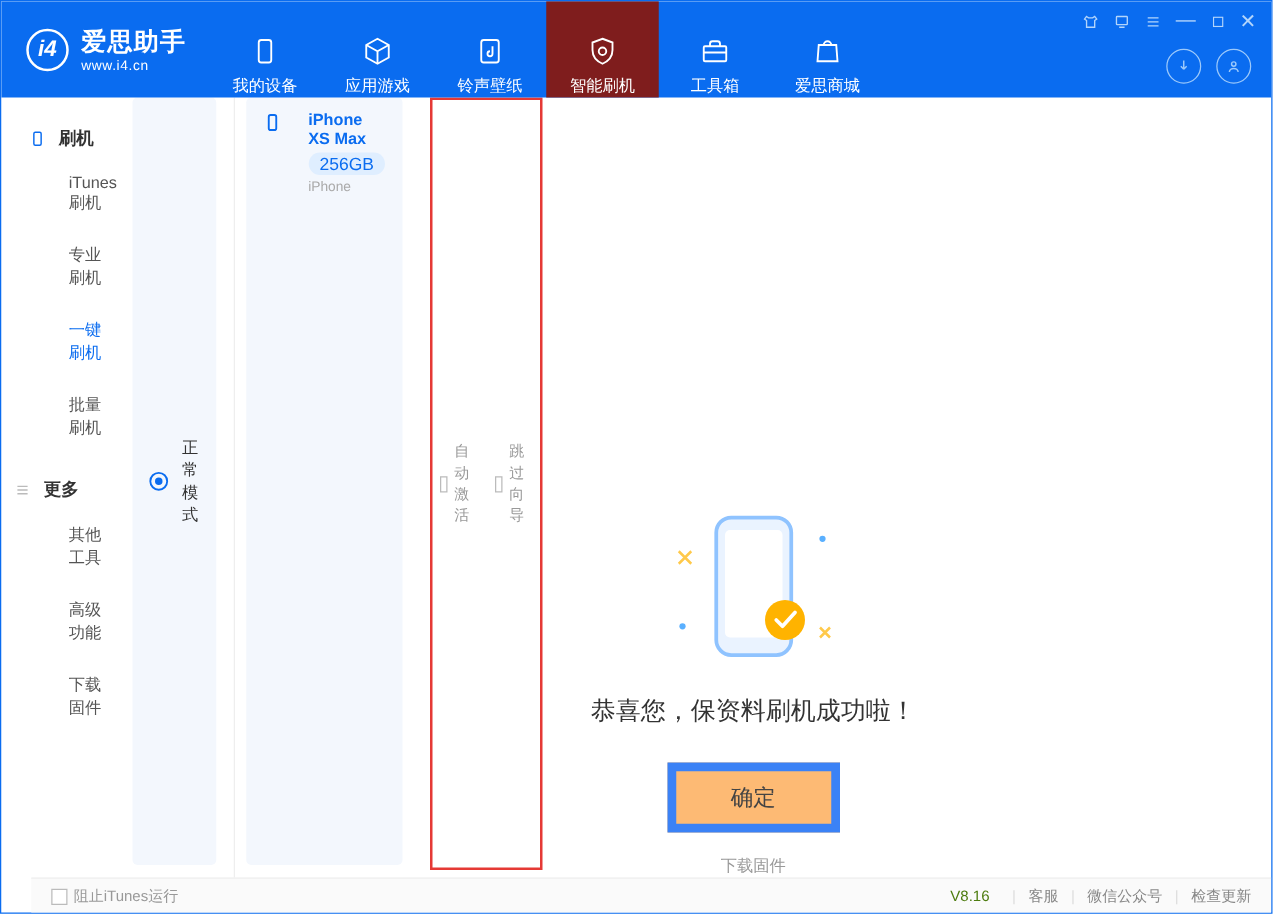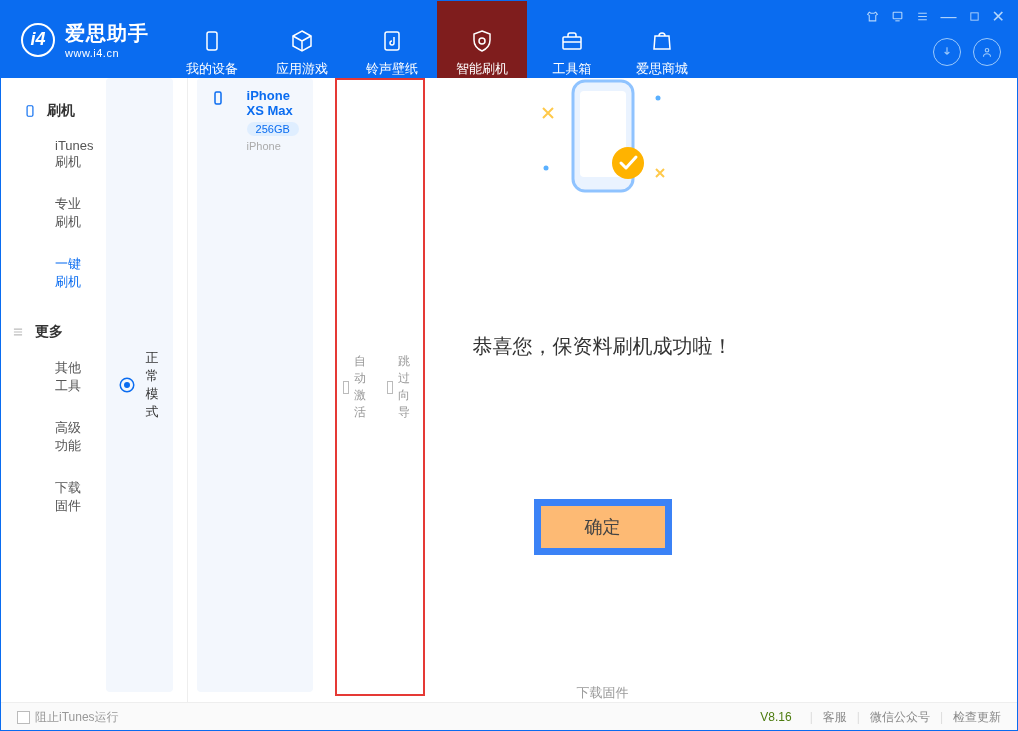--- a/index.html
+++ b/index.html
@@ -33,36 +33,36 @@
 .side-group-head { display: flex; align-items: center; gap: 10px; padding: 6px 18px 6px 22px; color: #333; font-size: 14px; font-weight: bold; }
 .side-group-head svg { width: 14px; height: 14px; }
 .side-item { padding: 12px 0 12px 54px; font-size: 13px; color: #555; cursor: pointer; }
 .side-item.active { color: #0a6cf0; }
 
 .mode-box, .device-box { margin: 0 12px 10px 12px; background: #f3f7fd; border-radius: 4px; padding: 10px 12px; display: flex; align-items: center; gap: 10px; }
 .mode-icon, .device-icon { width: 20px; height: 20px; border-radius: 50%; display: flex; align-items: center; justify-content: center; }
 .mode-text { color: #333; font-size: 13px; }
 .device-box { flex-direction: row; align-items: flex-start; gap: 20px; }
 .device-info .name { color: #0a6cf0; font-size: 13px; font-weight: bold; }
-.device-badge { display: inline-block; background: #dfeeff; color: #0a6cf0; border-radius: 9px; padding: 1px 9px; font-size: 11px; margin-top: 4px; }
+.device-badge { display: inline-block; background: #dfeeff; color: #0a6cf0; border-radius: 9px; padding: 1px 9px; font-size: 14px; margin-top: 4px; }
 .device-sub { color: #aaa; font-size: 11px; margin-top: 3px; }
 
 .check-row { border: 2px solid #e53935; margin: 0 10px 6px 10px; padding: 12px 6px; display: flex; gap: 14px; align-items: center; justify-content: space-between; }
 .checkbox { display: flex; align-items: center; gap: 5px; color: #999; font-size: 12px; cursor: pointer; }
 .cb-box { width: 13px; height: 13px; border: 1px solid #bbb; background: #fff; }
 
 
-.main { flex: 1; position: relative; display: flex; flex-direction: column; align-items: center; justify-content: space-between; }
+.main { flex: 1; position: relative; display: flex; flex-direction: column; align-items: center; justify-content: flex-end; }
 .phone-illustration { width: 80px; height: 120px; position: relative; margin-bottom: 24px; }
 .success-text { font-size: 20px; color: #333; margin-bottom: 28px; }
 .ok-btn { border: 7px solid #3b82f6; background: #fdba74; padding: 9px 44px; font-size: 18px; color: #444; cursor: pointer; margin-bottom: 18px; }
 .log-link { color: #999; font-size: 13px; cursor: pointer; }
 
 
-.footer { height: 29px; border-top: 1px solid #eee; background: #fafafa; display: flex; align-items: center; padding: 0 16px; font-size: 12px; color: #999; }
+.footer { height: 29px; border-top: 1px solid #eee; background: #fafafa; display: flex; align-items: center; padding: 0 16px; font-size: 12px; color: #999; margin-left: 24px; }
 .footer .left { display: flex; align-items: center; gap: 6px; }
 .footer .right { margin-left: auto; display: flex; align-items: center; gap: 10px; }
 .footer .right a { color: #888; cursor: pointer; }
 .footer .sep { color: #ddd; }
 .footer .ver { color: #4d7c0f; margin-right: 8px; }
 </style>
 </head>
 <body>
 
 <div class="header">
@@ -167,20 +167,21 @@
     <div class="side-scroll">
       <div class="side-group-head">
         <svg viewBox="0 0 24 24" fill="none" stroke="#0a6cf0" stroke-width="2">
             <rect x="7" y="3" width="10" height="18" rx="2"></rect>
           </svg>
         <span>刷机</span>
       </div>
       <div class="side-item">iTunes刷机</div>
       <div class="side-item">专业刷机</div>
       <div class="side-item active">一键刷机</div>
+      <div class="side-item">批量刷机</div>
 
       <div class="side-group-head" style="margin-top:14px;padding-left:10px;">
         <svg viewBox="0 0 24 24" fill="none" stroke="#bbb" stroke-width="2">
             <path d="M5 7h14M5 12h14M5 17h14"></path>
           </svg>
         <span>更多</span>
       </div>
       <div class="side-item">其他工具</div>
       <div class="side-item">高级功能</div>
       <div class="side-item">下载固件</div>

